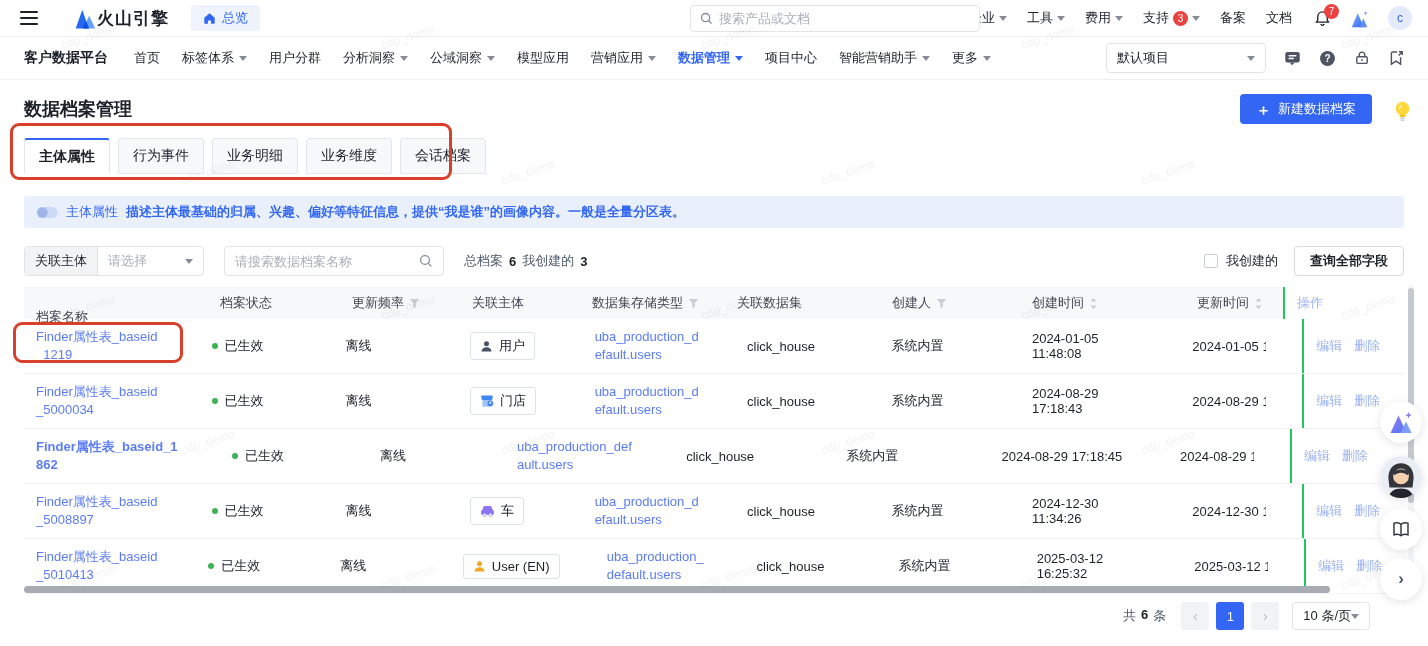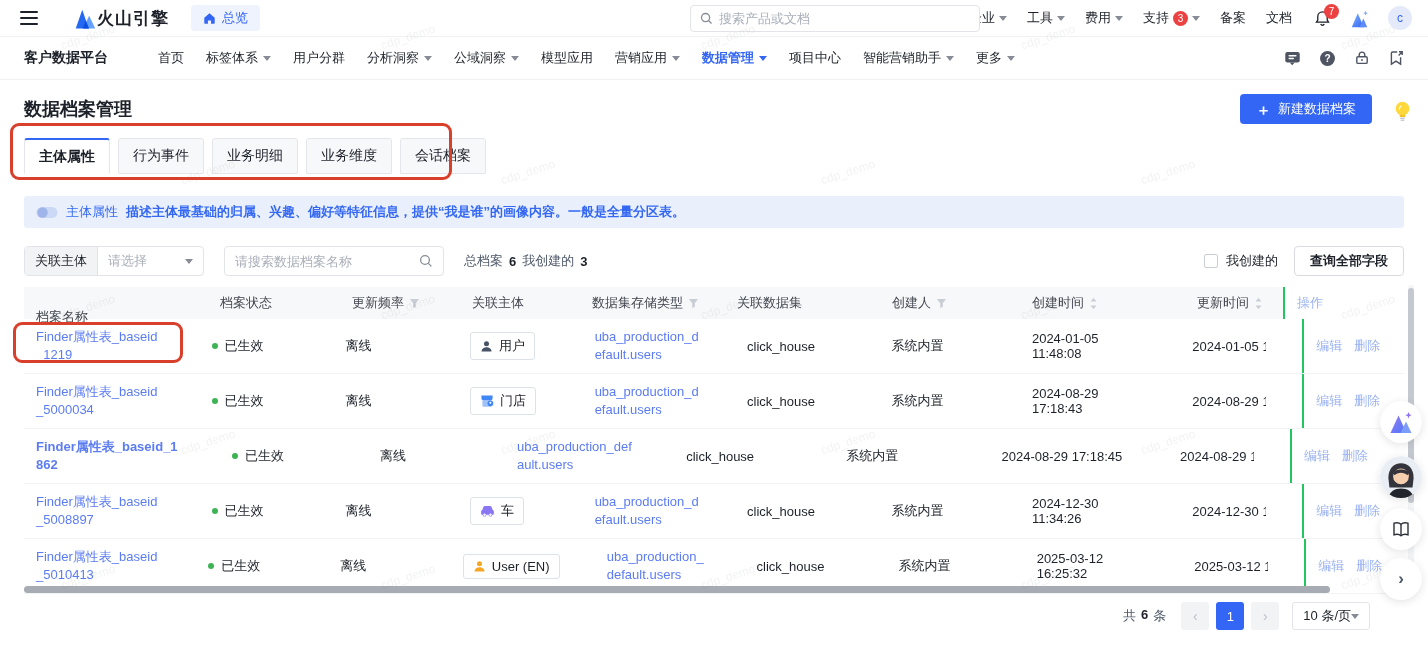--- a/index.html
+++ b/index.html
@@ -26,21 +26,21 @@
   .top-menus{ display:flex; align-items:center; gap:20px;}
   .top-menu-item{ display:flex; align-items:center; gap:4px; cursor:pointer; font-size:13px;}
   .caret{ width:0; height:0; border-left:4px solid transparent; border-right:4px solid transparent; border-top:5px solid #868b96; display:inline-block; margin-top:1px;}
   .red-badge{ background:#ec4141; color:#fff; font-size:10px; min-width:15px; height:15px; border-radius:8px; display:inline-flex; align-items:center; justify-content:center; padding:0 3px;}
   .bell{ position:relative; cursor:pointer; display:flex; margin-left:4px;}
   .bell .red-badge{ position:absolute; top:-6px; right:-8px;}
   .avatar{ width:24px; height:24px; border-radius:50%; background:#e5eafb; color:var(--primary); display:flex; align-items:center; justify-content:center; font-size:12px; cursor:pointer;}
   .ai-entry{ cursor:pointer; display:flex;}
   
   .subnav{ height:43px; display:flex; align-items:center; padding:0 24px; border-bottom:1px solid #f0f1f4; background:#fff;}
-  .product-name{ font-size:14px; font-weight:bold; margin-right:50px;}
+  .product-name{ font-size:14px; font-weight:bold; margin-right:26px;}
   .nav-items{ display:flex; align-items:center; gap:22px;}
   .nav-item{ display:flex; align-items:center; gap:5px; cursor:pointer; font-size:13px; white-space:nowrap;}
   .nav-item.active{ color:var(--primary); font-weight:bold;}
   .nav-item.active .caret{ border-top-color:var(--primary);}
   .subnav-right{ margin-left:auto; display:flex; align-items:center; gap:18px;}
   .project-select{ width:160px; height:30px; border:1px solid #e2e4e9; border-radius:4px; display:flex; align-items:center; padding:0 10px; cursor:pointer; justify-content:space-between;}
   .icon-btn{ cursor:pointer; display:flex; align-items:center;}
   
   .page{ padding:0 24px; position:relative;}
   .title-row{ display:flex; align-items:center; margin-top:15px; height:28px;}
@@ -233,20 +233,24 @@
       <div class="nav-item">
         <span>智能营销助手</span>
         <span class="caret"></span>
       </div>
       <div class="nav-item">
         <span>更多</span>
         <span class="caret"></span>
       </div>
     </div>
   <div class="subnav-right">
+    <div class="project-select">
+      <span>默认项目</span>
+      <span class="caret"></span>
+    </div>
     <span class="icon-btn">
       <svg width="17" height="17" viewBox="0 0 16 16">
           <rect x="1.2" y="1.8" width="13.6" height="10" rx="2" fill="#4e5461"></rect>
           <rect x="4.2" y="4.8" width="7.6" height="1.3" rx=".6" fill="#fff"></rect>
           <rect x="4.2" y="7.4" width="5.2" height="1.3" rx=".6" fill="#fff"></rect>
           <path d="M5.4 11.8l2.3 2.6 2.3-2.6z" fill="#4e5461"></path>
         </svg>
     </span>
     <span class="icon-btn">
       <svg width="17" height="17" viewBox="0 0 16 16">

